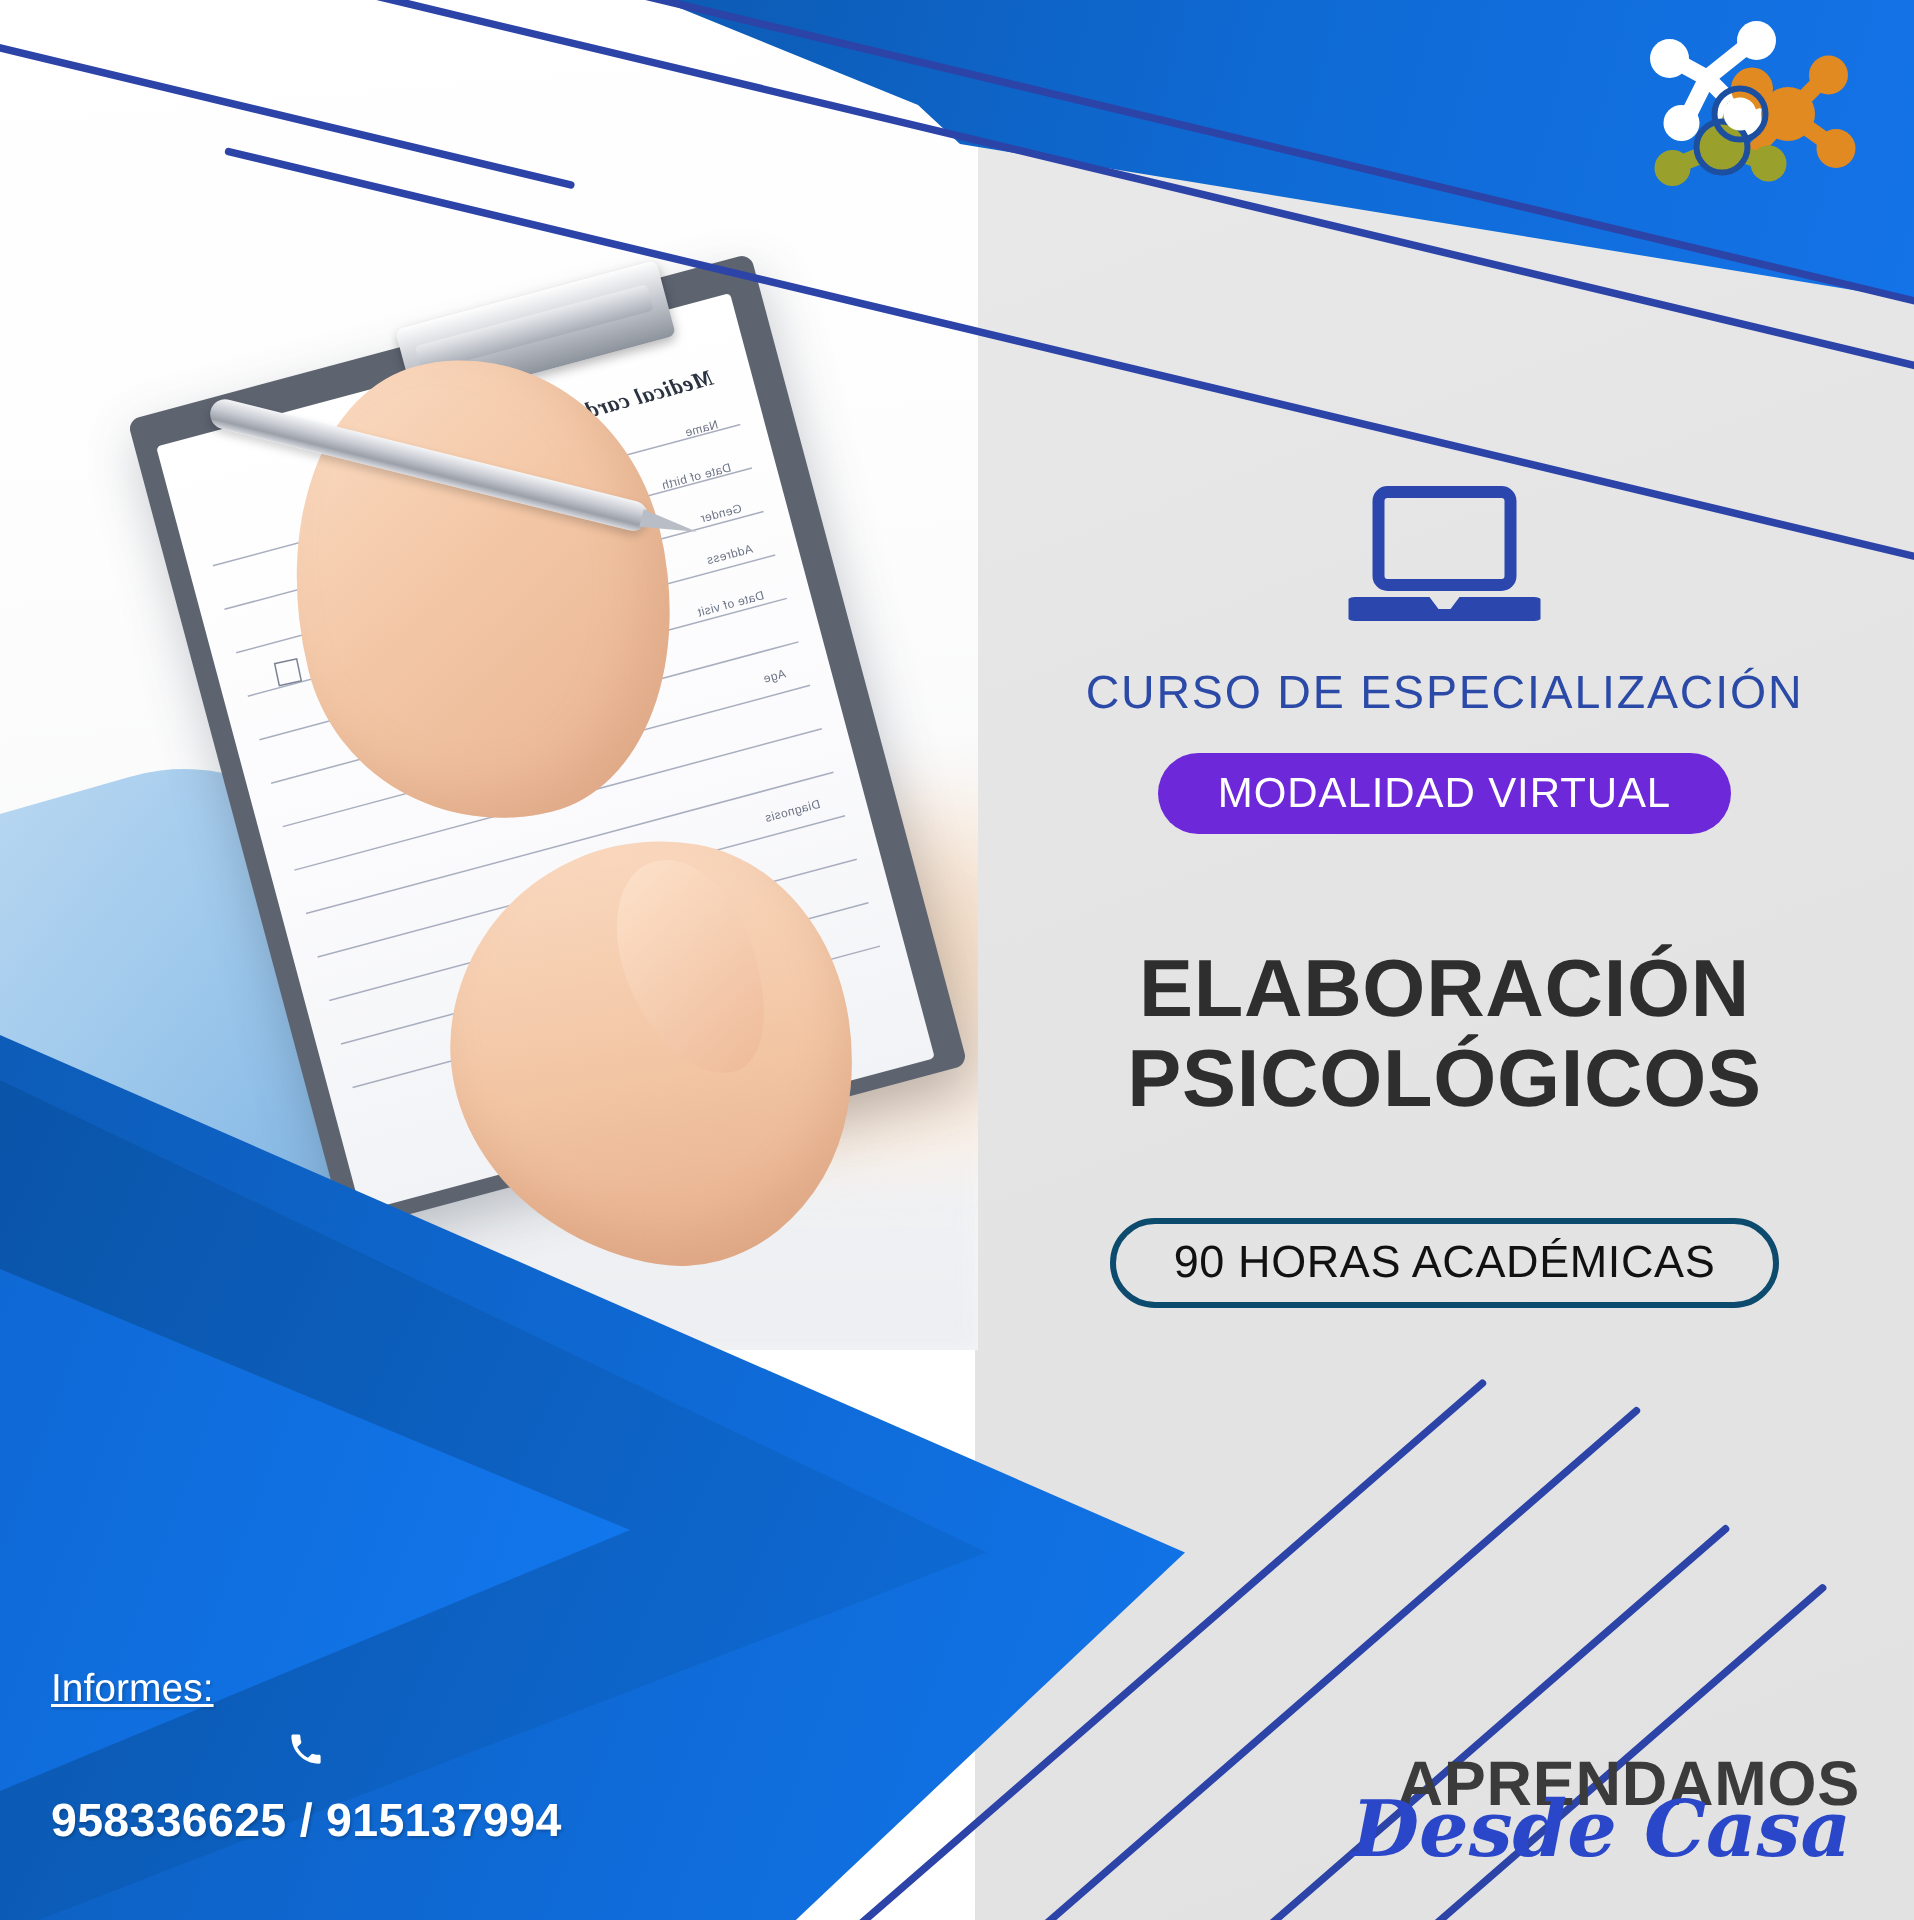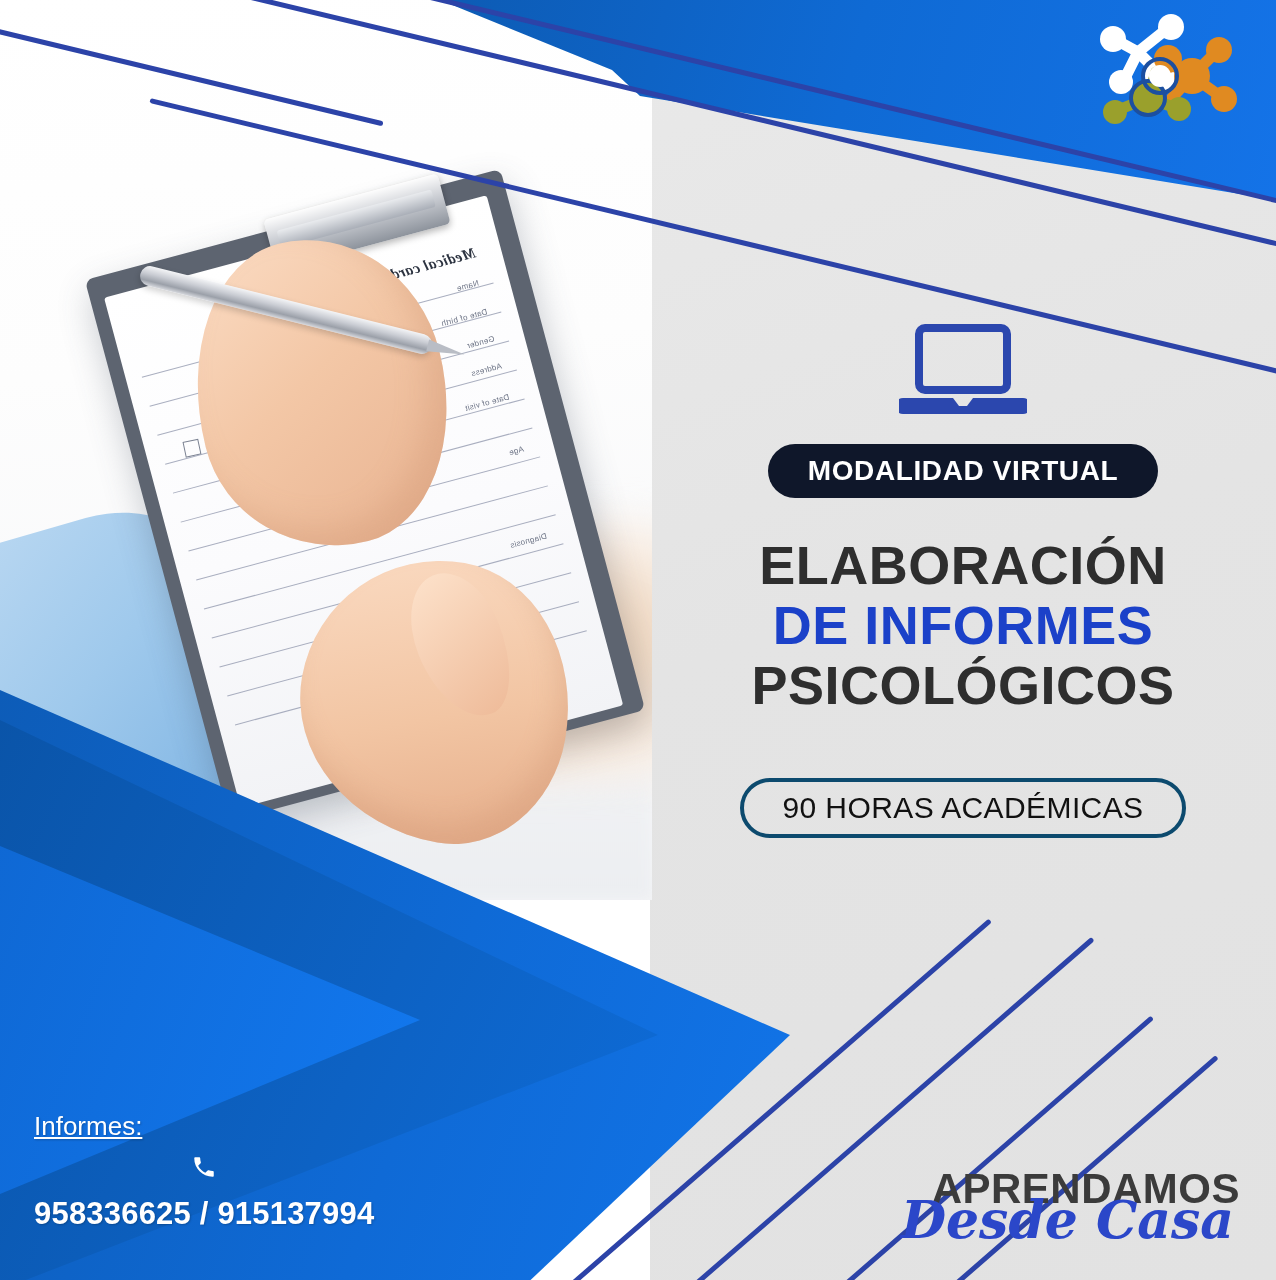--- a/index.html
+++ b/index.html
@@ -168,25 +168,25 @@
   
   .content{
     position:absolute;left:660px;top:320px;width:606px;text-align:center;
   }
   .laptop{margin:0 auto 28px auto;width:128px;height:96px;}
   .kicker{
     font-size:31px;letter-spacing:1.2px;color:#2b4aa8;font-weight:400;
     margin:0 0 22px 0;
   }
   .badge{
-    display:inline-block;background:#0f172a;color:#fff;
-    font-size:28px;font-weight:bold;letter-spacing:.6px;
+    display:inline-block;background:#6d28d9;color:#fff;
+    font-size:28px;font-weight:normal;letter-spacing:.6px;
     padding:11px 40px;border-radius:30px;
   }
-  .title{margin-top:38px;line-height:1.11;}
+  .title{margin-top:74px;line-height:1.11;}
   .title .l{
     display:block;font-size:54px;font-weight:bold;letter-spacing:.5px;color:#2e2e2e;
   }
   .title .l.blue{color:#1b41c9;}
   .hours{
     display:inline-block;margin-top:62px;
     border:4px solid #0c4a6e;border-radius:30px;
     padding:9px 38px;font-size:30px;color:#111;letter-spacing:.4px;
   }
 
@@ -317,28 +317,28 @@
 
   <div class="content">
 
     <div class="laptop">
       <svg width="128" height="96" viewBox="0 0 128 96">
         <rect x="20" y="8" width="88" height="62" rx="6" ry="6" fill="none" stroke="#2b47ae" stroke-width="8"></rect>
         <path d="M4 78 h50 l6 8 h8 l6 -8 h50 a8 8 0 0 1 0 16 h-120 a8 8 0 0 1 0 -16 z" fill="#2b47ae"></path>
       </svg>
     </div>
 
+    <div class="kicker">CURSO DE ESPECIALIZACIÓN</div>
 
     <div>
       <span class="badge">MODALIDAD VIRTUAL</span>
     </div>
 
     <div class="title">
       <span class="l">ELABORACIÓN</span>
-      <span class="l blue">DE INFORMES</span>
       <span class="l">PSICOLÓGICOS</span>
     </div>
 
     <div>
       <span class="hours">90 HORAS ACADÉMICAS</span>
     </div>
   </div>
 
   <div class="contact">
     <div class="informes">Informes:</div>

